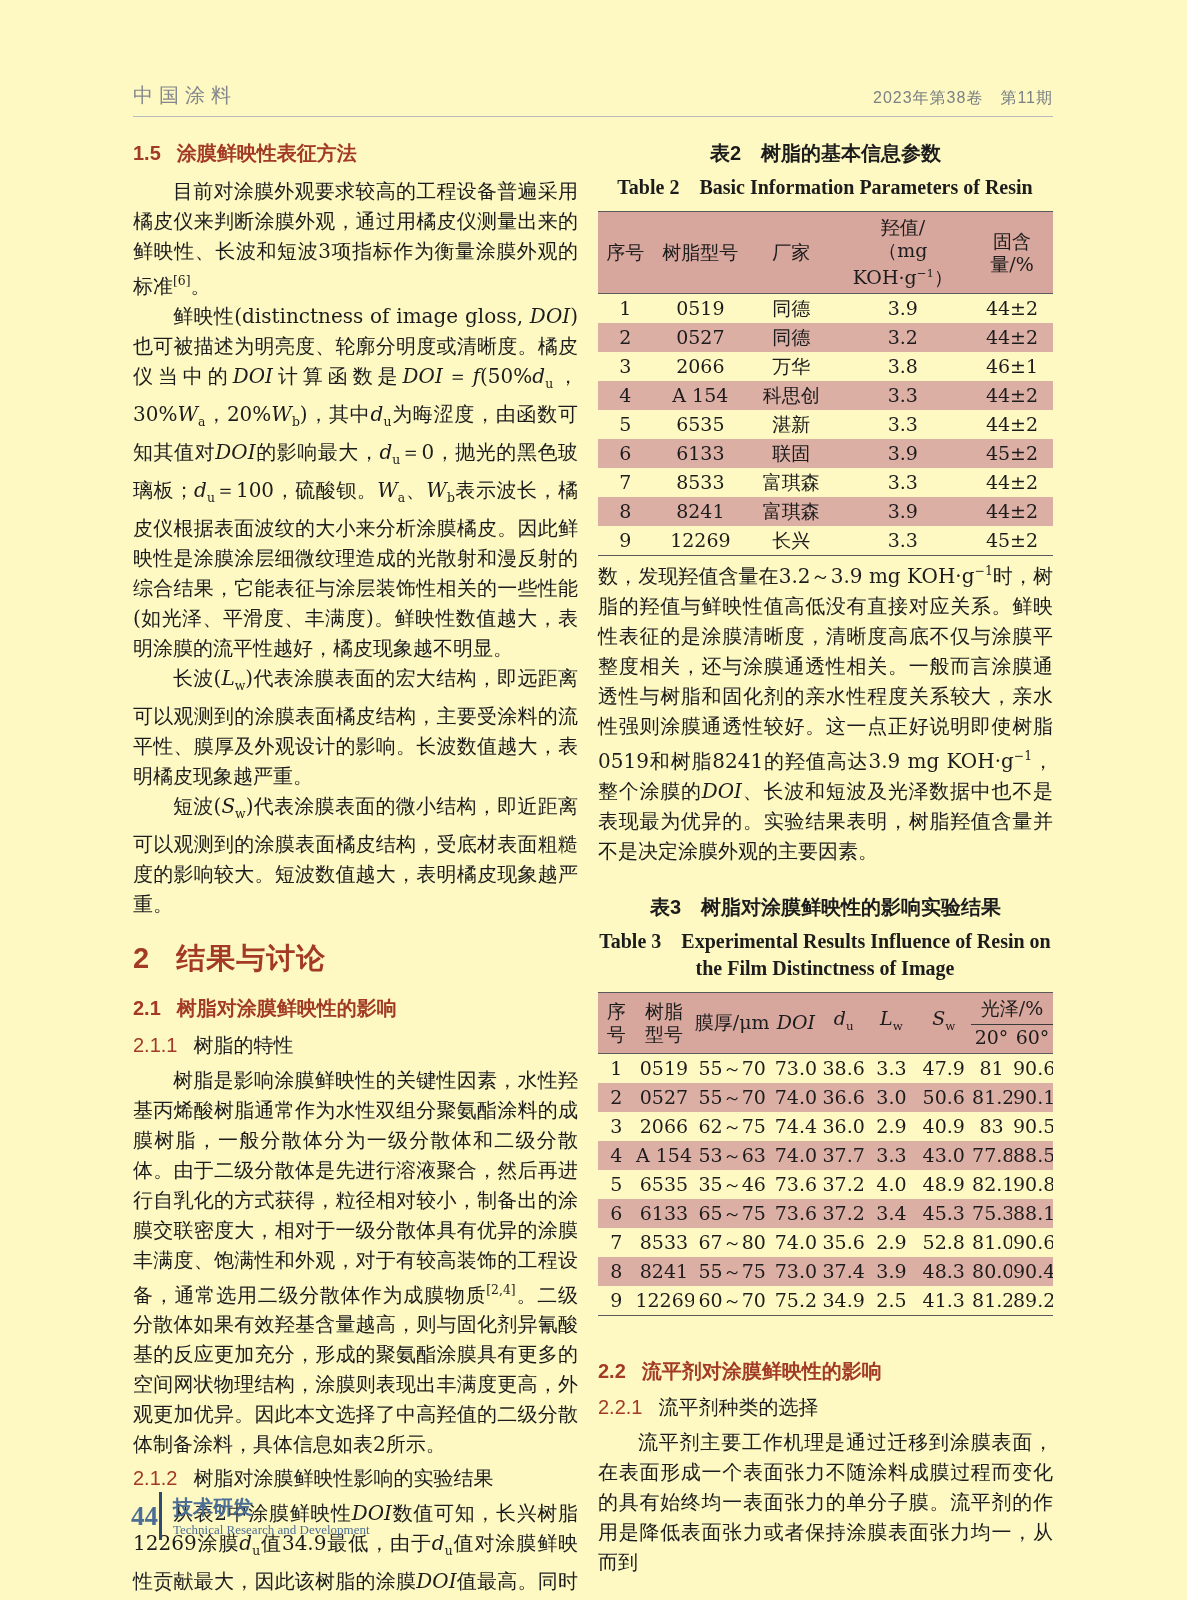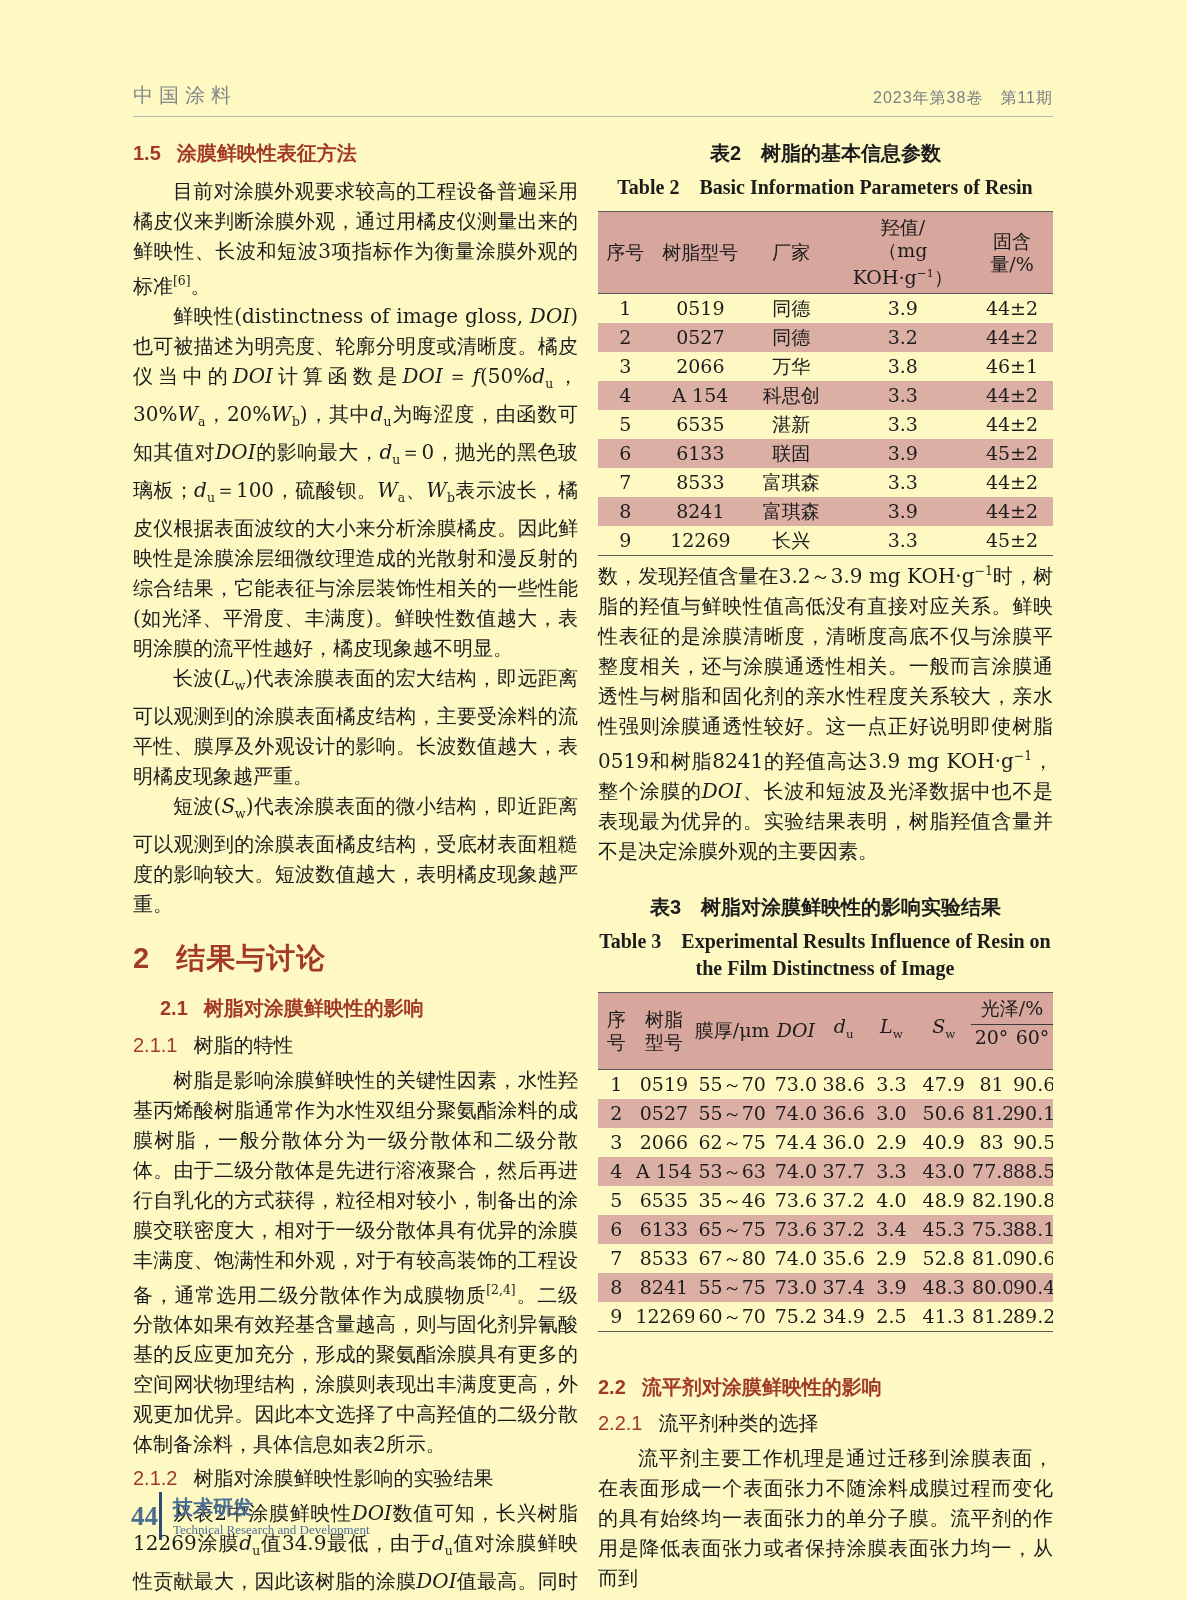--- a/index.html
+++ b/index.html
@@ -25,39 +25,39 @@
   
   .h-red{font-family:"Liberation Sans","DejaVu Sans",sans-serif;font-weight:700;
          color:#a23a26;font-size:20px;margin:0 0 9px 0;}
   .h-red .num{margin-right:16px;}
   .h-main{font-family:"Liberation Sans","DejaVu Sans",sans-serif;font-weight:700;
          color:#a23a26;font-size:29px;margin:20px 0 16px 0;letter-spacing:1px;}
   .h-main .num{margin-right:26px;}
   .h-sub3{font-family:"Liberation Sans","DejaVu Sans",sans-serif;font-weight:400;
          color:#1c1c1c;font-size:20px;margin:2px 0 6px 0;}
   .h-sub3 .num{color:#a23a26;margin-right:16px;}
-  .h-mid{margin-top:10px;margin-bottom:10px;margin-left:27px;}
+  .h-mid{margin-top:10px;margin-bottom:10px;}
 
   
   .cap-zh{font-family:"Liberation Sans","DejaVu Sans",sans-serif;font-weight:700;
           font-size:20px;text-align:center;margin:0 0 7px 0;}
   .cap-en{font-family:"Liberation Serif","DejaVu Serif",serif;font-weight:700;
           font-size:20px;text-align:center;line-height:27px;margin:0 1px 10px 0;}
 
   
   table.tbl{width:100%;border-collapse:collapse;table-layout:fixed;font-size:19px;
           border-top:1.5px solid #5a5a5a;border-bottom:1.5px solid #5a5a5a;}
   table.tbl thead{border-bottom:1.5px solid #5a5a5a;}
   table.tbl th{background:#d7a69c;font-weight:400;text-align:center;line-height:23px;
           padding:4px 1px;vertical-align:middle;}
   table.tbl td{text-align:center;height:29px;padding:0 1px;line-height:29px;
           white-space:nowrap;overflow:hidden;}
   table.tbl tbody tr:nth-child(even){background:#dcafa5;}
   th.gloss{border-bottom:1px solid #3a3a3a;padding:2px 4px;}
-  tr.sub-hdr th{padding:1px 1px 20px 1px;}
+  tr.sub-hdr th{padding:1px 1px 4px 1px;}
   .mt-para{margin-top:40px;}
   .mt-cap{margin-top:28px;}
   .mt-sec{margin-top:42px;}
 
   
   .footer{position:absolute;left:131px;top:1492px;display:flex;align-items:center;}
   .page-num{font-size:27px;color:#4c6e94;font-family:"Liberation Serif","DejaVu Serif",serif;
           margin-right:1px;font-weight:bold;}
   .footer-bar{width:3px;height:48px;background:#2d4b72;margin-right:11px;}
   .dept-zh{font-size:20px;font-weight:700;color:#4c6e94;line-height:24px;

